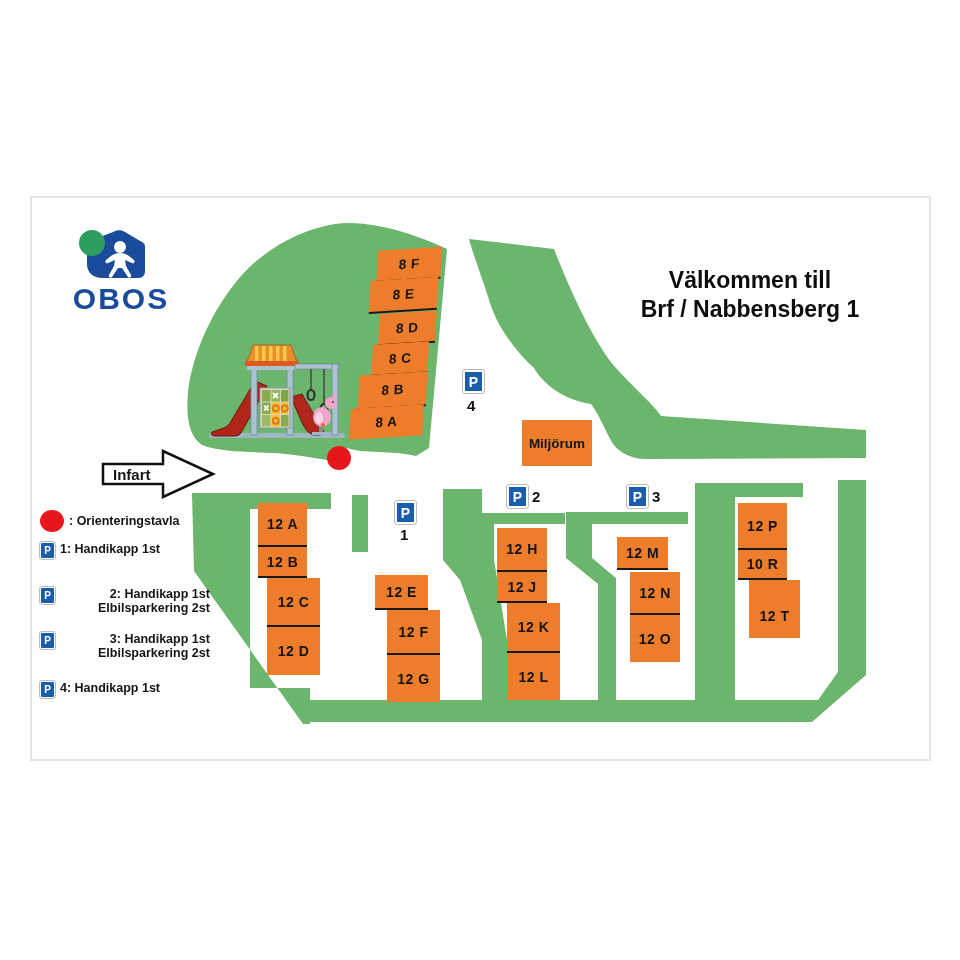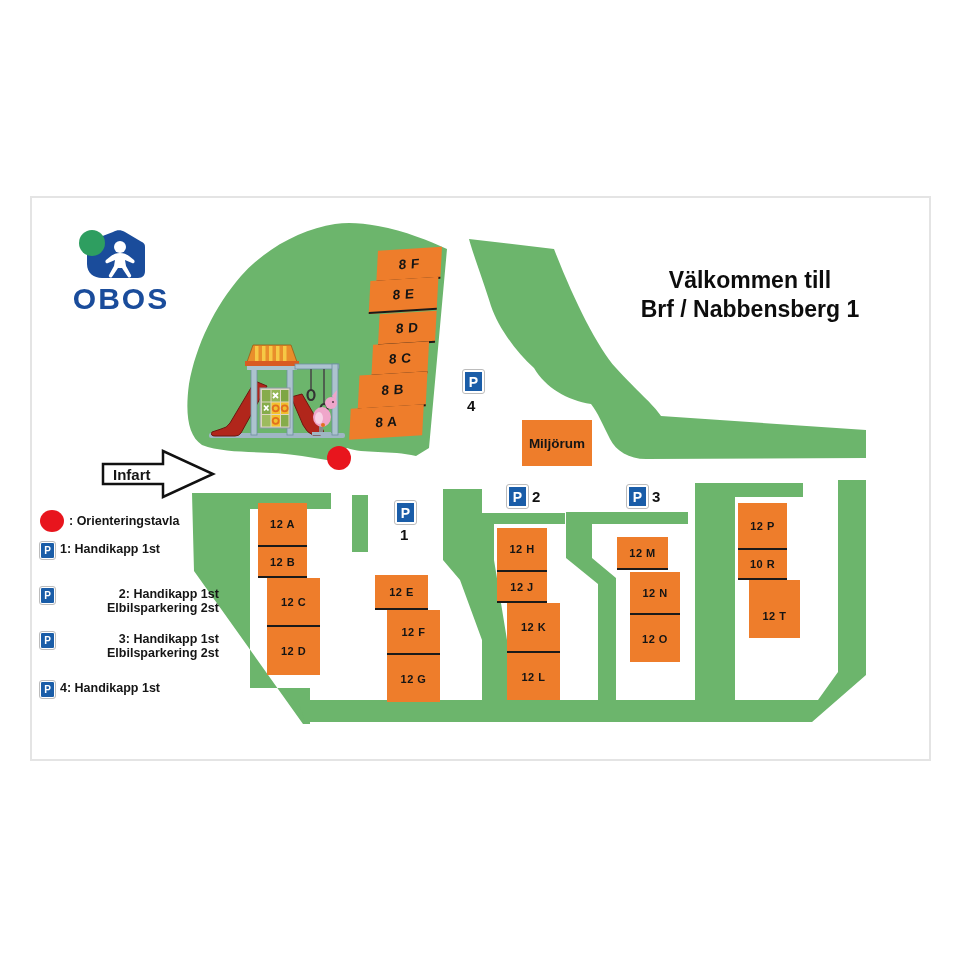--- a/index.html
+++ b/index.html
@@ -4,21 +4,21 @@
 <style>
   html,body{margin:0;padding:0;background:#fff;}
   .stage{position:relative;width:960px;height:960px;background:#fff;overflow:hidden;
          font-family:"Liberation Sans","DejaVu Sans",sans-serif;color:#151515;}
   .card{position:absolute;left:30px;top:196px;width:897px;height:561px;background:#fff;
         border:2px solid #e4e4e4;}
   svg{display:block}
   .abs{position:absolute;}
   
   .bldg{position:absolute;background:#EE7D2B;display:flex;align-items:center;justify-content:center;
-        font-weight:700;font-size:11px;color:#141414;border-bottom:2.5px solid #1a1a1a;
+        font-weight:700;font-size:14px;color:#141414;border-bottom:2.5px solid #1a1a1a;
         letter-spacing:.5px;white-space:nowrap;}
   .bldg.last{border-bottom:none;}
   .stack8{position:absolute;left:356px;top:252px;width:95px;height:192px;
           transform:skew(-3deg,-3.5deg);transform-origin:0 0;}
   .stack8 .bldg{font-size:13.5px;}
   
   .psign{position:absolute;width:17px;height:19px;background:#1A5DA8;color:#fff;
          border:2px solid #fff;outline:1px solid #bcbcbc;border-radius:2px;
          display:flex;align-items:center;justify-content:center;
          font-weight:700;font-size:14px;line-height:1;}
@@ -28,21 +28,21 @@
   
   .title{position:absolute;left:590px;top:266px;width:320px;text-align:center;
          font-weight:700;font-size:23px;line-height:29px;color:#0d0d0d;}
   .legend{position:absolute;left:40px;top:508px;width:190px;font-weight:700;font-size:12.5px;}
   .leg-row{position:absolute;left:0;display:flex;align-items:flex-start;text-align:right;}
   .leg-dot{width:24px;height:22px;border-radius:50%;background:#E8151D;flex:0 0 auto;}
   .leg-p{width:13px;height:15px;background:#1A5DA8;color:#fff;border:1.5px solid #fff;
          outline:1px solid #bcbcbc;border-radius:2px;display:flex;align-items:center;
          justify-content:center;font-weight:700;font-size:10px;flex:0 0 auto;}
   .leg-lines{margin-left:5px;line-height:14px;}
-  .leg-lines .l2{margin-left:9px;padding-left:38px;}
+  .leg-lines .l2{padding-left:38px;}
   .infart-label{position:absolute;left:113px;top:466px;font-weight:700;font-size:15px;}
   .red-dot{position:absolute;left:327px;top:446px;width:24px;height:24px;border-radius:50%;background:#E8151D;}
 </style>
 </head>
 <body>
 
 <div class="stage">
   <div class="card"></div>
 
   <svg class="abs" style="left:0;top:0" width="960" height="960" viewBox="0 0 960 960">

